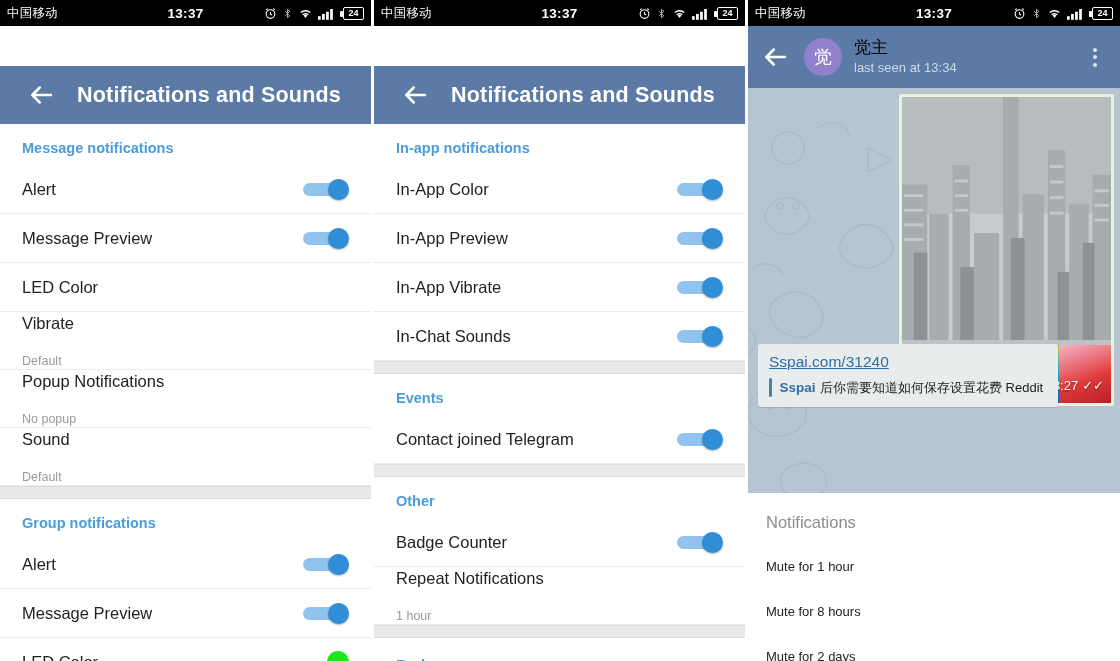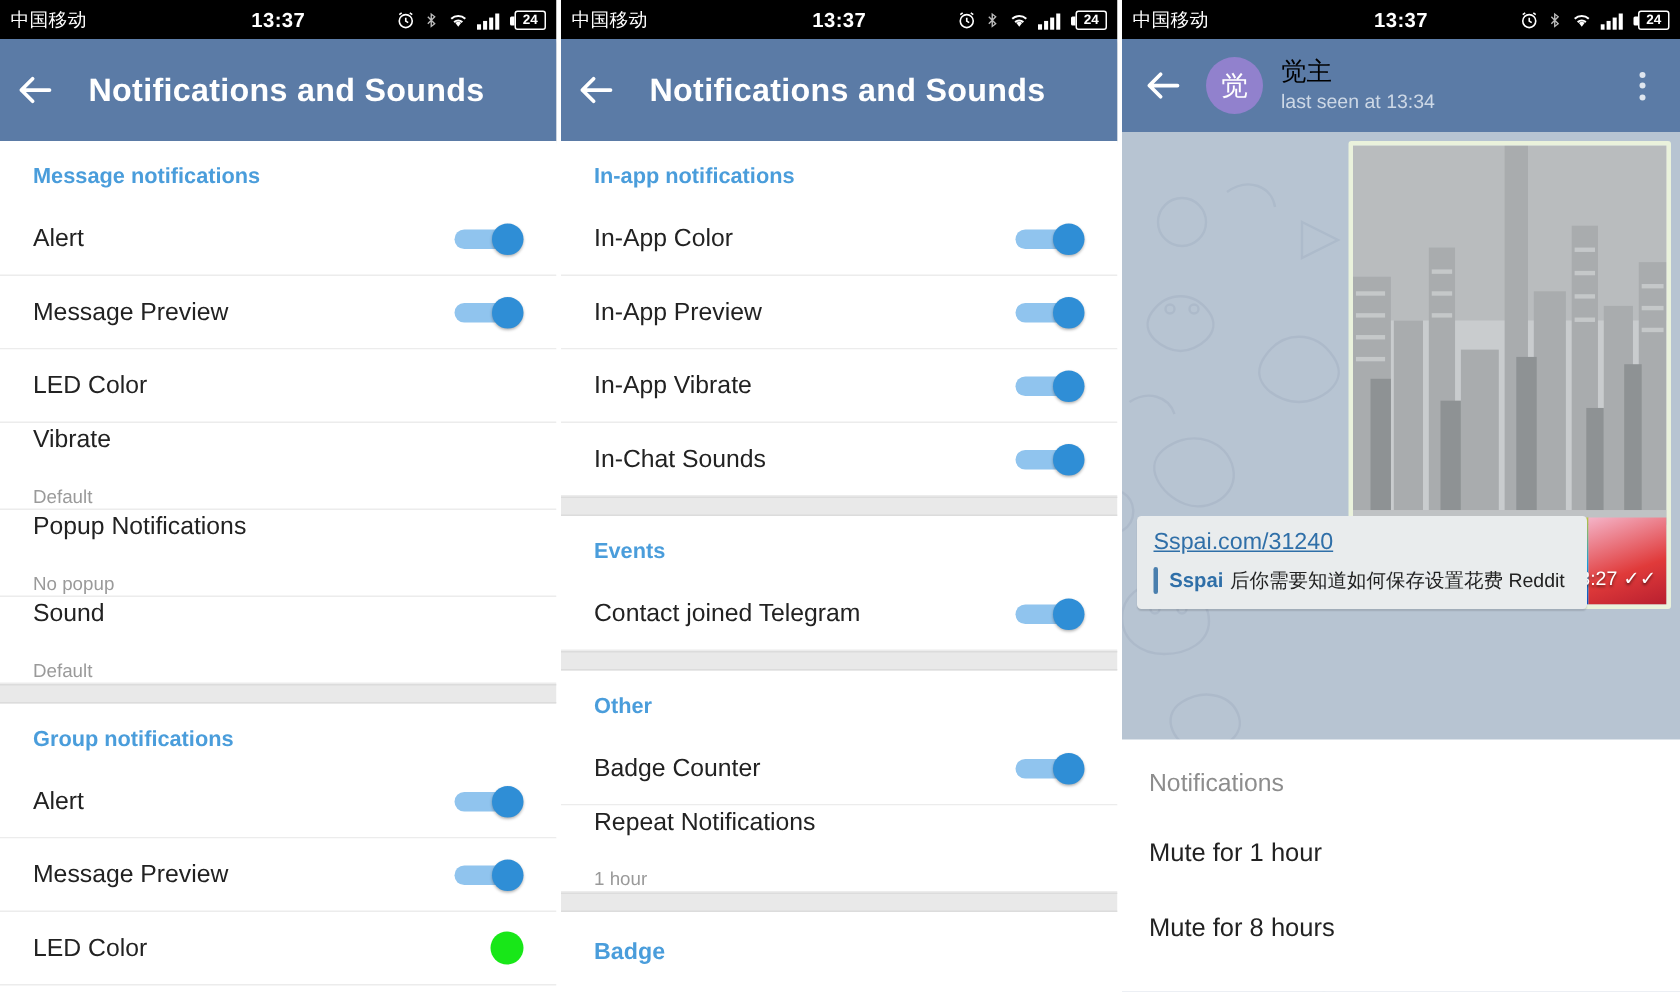--- a/index.html
+++ b/index.html
@@ -42,23 +42,24 @@
     min-width: 21px; height: 13px; font-size: 9px; font-weight: bold;
     color: #fff; padding: 0 1px; position: relative; margin-left: 2px;
   }
   .battery::before {
     content: ""; position: absolute; left: -4px; top: 3.5px;
     width: 3px; height: 6px; background: #fff; border-radius: 1px 0 0 1px;
   }
 
   
   .appbar {
-    height: 68px; background: #5b7ba6;
-    display: flex; align-items: center; padding: 0 8px;
+    height: 58px; background: #5b7ba6;
+    display: flex; align-items: center; padding: 0 26px;
     box-shadow: 0 1px 2px rgba(0,0,0,.18);
+    margin-top: 40px;
   }
   .back-arrow { width: 30px; height: 30px; flex: 0 0 auto; cursor: pointer; }
   .appbar-title {
     color: #ffffff; font-size: 21.5px; font-weight: bold;
     margin-left: 21px; letter-spacing: .2px;
   }
 
   
   .list { background: #ffffff; }
   .section-title {
@@ -157,21 +158,21 @@
 
   
   .dialog {
     position: absolute; left: 0; right: 0; bottom: 0; top: 405px;
     background: #ffffff; padding: 0 18px;
   }
   .dialog-title {
     color: #8d8d8d; font-size: 16.5px; padding: 20px 0 12px 0;
   }
   .dialog-item {
-    font-size: 17px; color: #222222; padding: 15px 0 15px 0; cursor: pointer;
+    font-size: 13px; color: #222222; padding: 15px 0 15px 0; cursor: pointer;
   }
 </style>
 </head>
 <body>
 
 <div class="screens">
 
   <div class="panel panel-1">
 
     <div class="statusbar">

